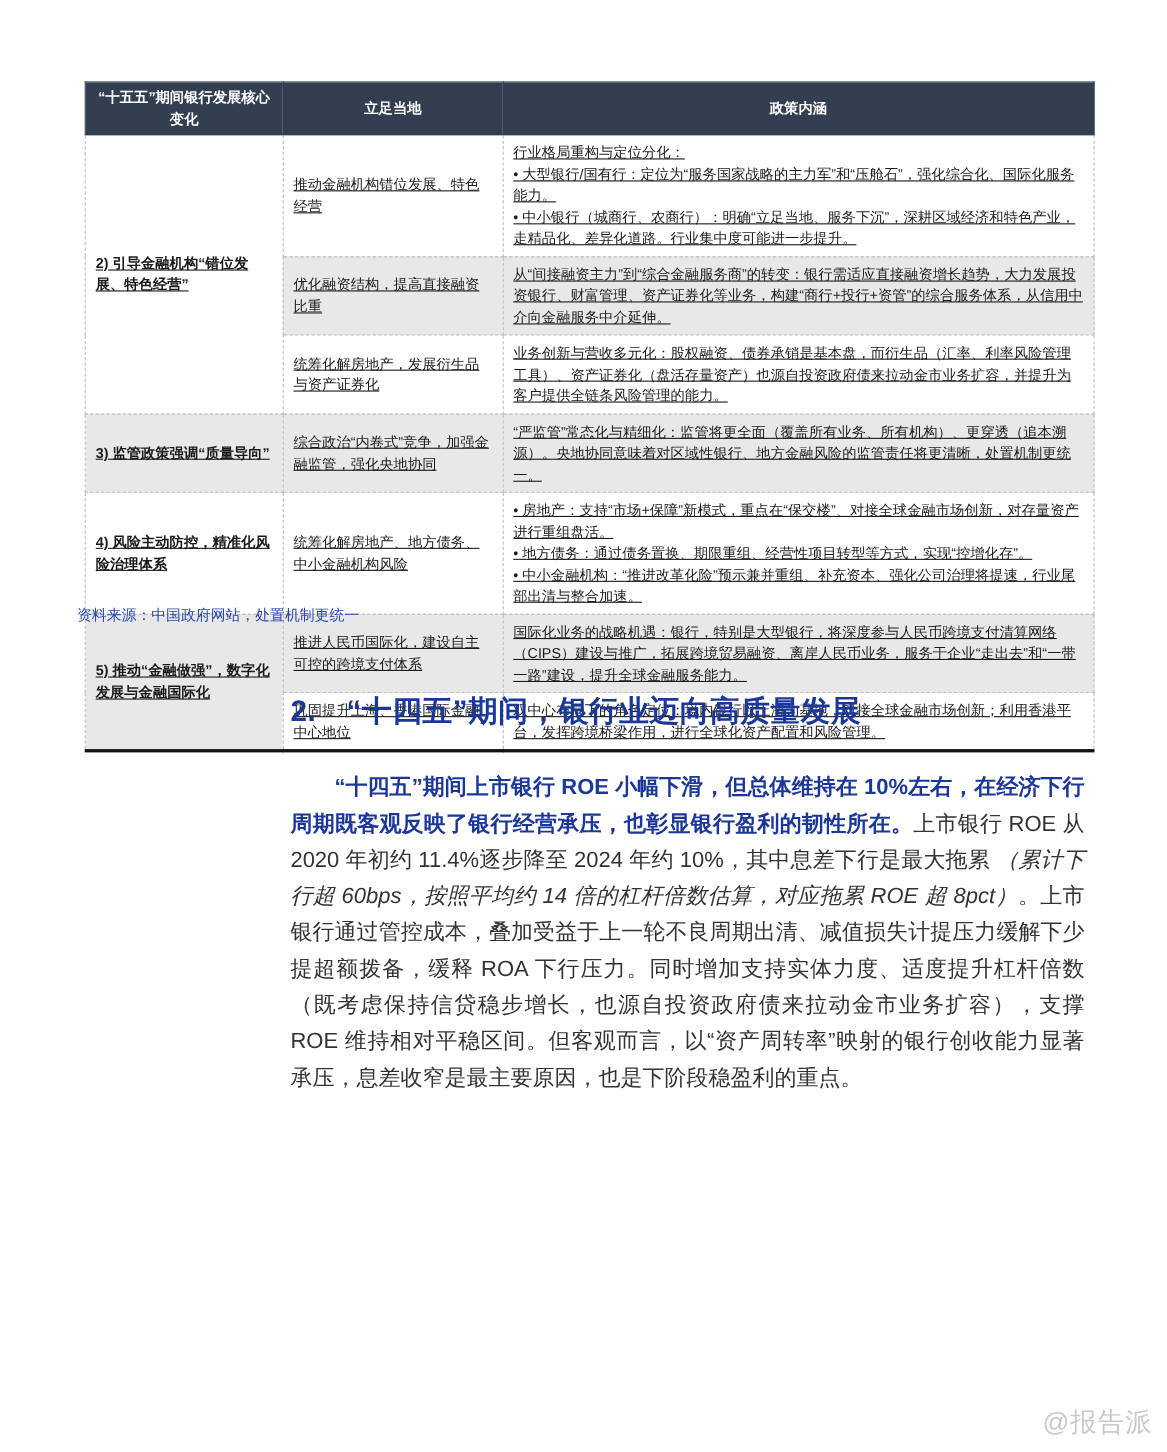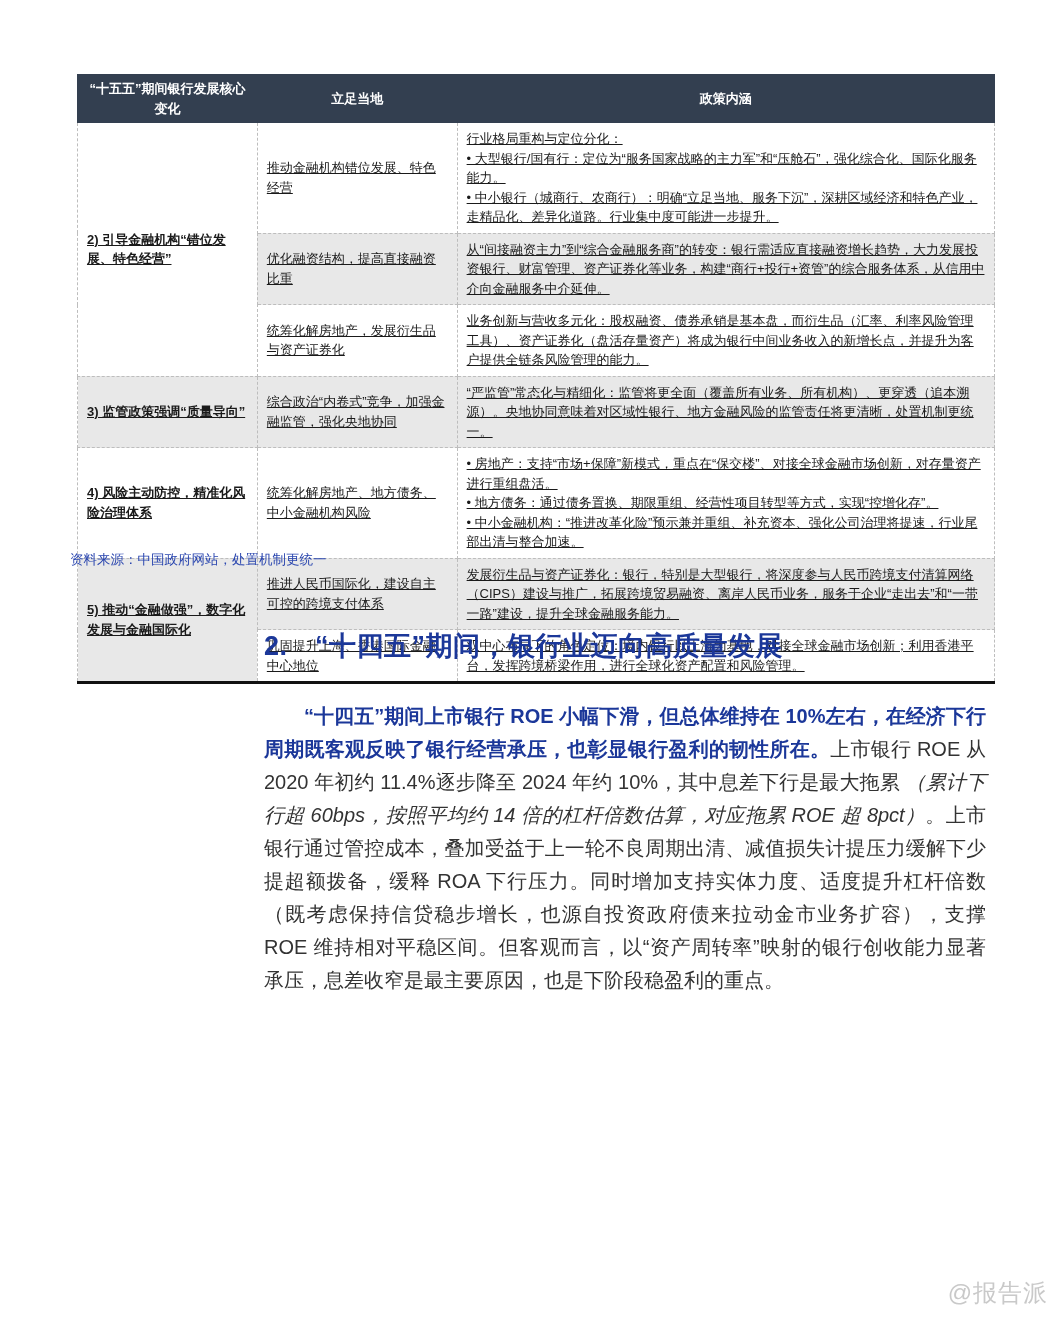--- a/index.html
+++ b/index.html
@@ -138,21 +138,21 @@
         </tr>
         <tr>
           <td class="point-cell shade">优化融资结构，提高直接融资比重</td>
           <td class="detail-cell shade">
             <div class="detail-line">从“间接融资主力”到“综合金融服务商”的转变：银行需适应直接融资增长趋势，大力发展投资银行、财富管理、资产证券化等业务，构建“商行+投行+资管”的综合服务体系，从信用中介向金融服务中介延伸。</div>
           </td>
         </tr>
         <tr>
           <td class="point-cell">统筹化解房地产，发展衍生品与资产证券化</td>
           <td class="detail-cell">
-            <div class="detail-line">业务创新与营收多元化：股权融资、债券承销是基本盘，而衍生品（汇率、利率风险管理工具）、资产证券化（盘活存量资产）将成为银行中间业务收入的新增长点，并提升为客户提供全链条风险管理的能力。</div>
+            <div class="detail-line">业务创新与营收多元化：股权融资、债券承销是基本盘，而衍生品（汇率、利率风险管理工具）、资产证券化（盘活存量资产）也源自投资政府债来拉动金市业务扩容，并提升为客户提供全链条风险管理的能力。</div>
           </td>
         </tr>
         <tr>
           <td class="group-cell shade">3) 监管政策强调“质量导向”</td>
           <td class="point-cell shade">综合政治“内卷式”竞争，加强金融监管，强化央地协同</td>
           <td class="detail-cell shade">
             <div class="detail-line">“严监管”常态化与精细化：监管将更全面（覆盖所有业务、所有机构）、更穿透（追本溯源）。央地协同意味着对区域性银行、地方金融风险的监管责任将更清晰，处置机制更统一。</div>
           </td>
         </tr>
         <tr>
@@ -161,21 +161,21 @@
           <td class="detail-cell">
             <div class="detail-line">• 房地产：支持“市场+保障”新模式，重点在“保交楼”、对接全球金融市场创新，对存量资产进行重组盘活。</div>
             <div class="detail-line">• 地方债务：通过债务置换、期限重组、经营性项目转型等方式，实现“控增化存”。</div>
             <div class="detail-line">• 中小金融机构：“推进改革化险”预示兼并重组、补充资本、强化公司治理将提速，行业尾部出清与整合加速。</div>
           </td>
         </tr>
         <tr>
           <td class="group-cell shade" rowspan="2">5) 推动“金融做强”，数字化发展与金融国际化</td>
           <td class="point-cell shade">推进人民币国际化，建设自主可控的跨境支付体系</td>
           <td class="detail-cell shade">
-            <div class="detail-line">发展衍生品与资产证券化：银行，特别是大型银行，将深度参与人民币跨境支付清算网络（CIPS）建设与推广，拓展跨境贸易融资、离岸人民币业务，服务于企业“走出去”和“一带一路”建设，提升全球金融服务能力。</div>
+            <div class="detail-line">国际化业务的战略机遇：银行，特别是大型银行，将深度参与人民币跨境支付清算网络（CIPS）建设与推广，拓展跨境贸易融资、离岸人民币业务，服务于企业“走出去”和“一带一路”建设，提升全球金融服务能力。</div>
           </td>
         </tr>
         <tr>
           <td class="point-cell">巩固提升上海、香港国际金融中心地位</td>
           <td class="detail-cell">
             <div class="detail-line">双中心布局下的角色定位：境内银行以上海为基地，对接全球金融市场创新；利用香港平台，发挥跨境桥梁作用，进行全球化资产配置和风险管理。</div>
           </td>
         </tr>
       </tbody>
     </table>

